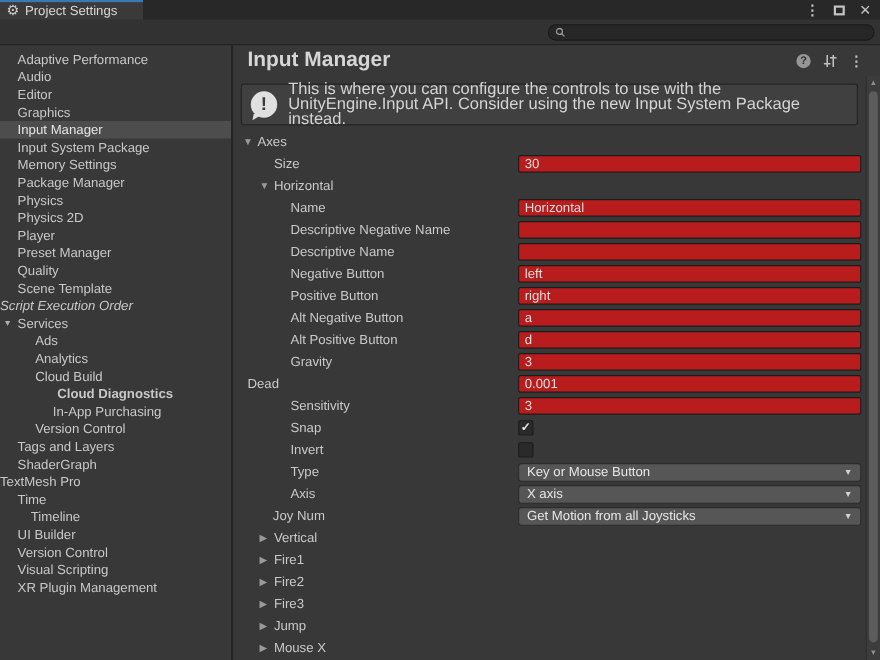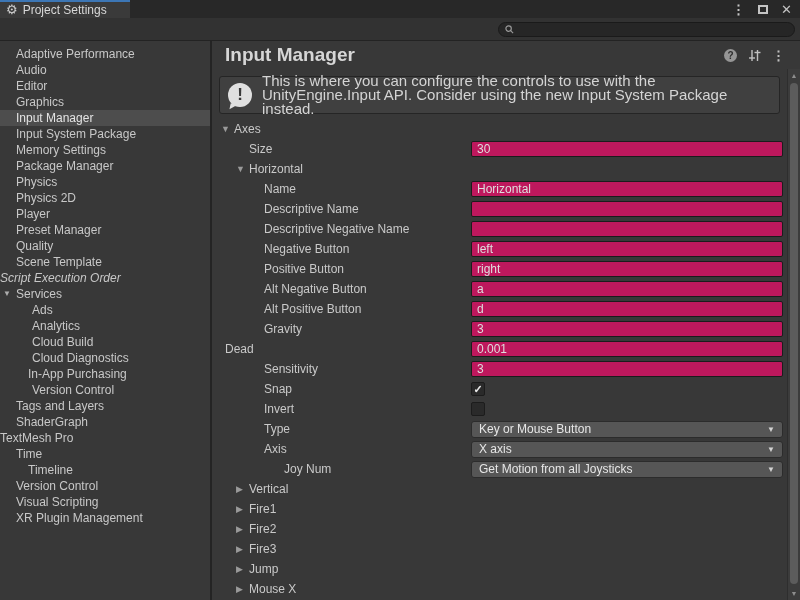--- a/index.html
+++ b/index.html
@@ -55,21 +55,21 @@
     border-left:7px solid #e0e0e0; border-bottom:6px solid transparent; transform:rotate(12deg); }
   .help-text { font-size:15px; color:#d4d4d4; line-height:14px; max-width:508px; }
 
   
   .prow { height:20px; display:flex; align-items:center; }
   .plabel { width:259px; flex:none; display:flex; align-items:center; font-size:12px;
     color:#c9c9c9; white-space:nowrap; overflow:hidden; }
   .plabel .tri { width:13px; flex:none; font-size:9px; color:#9a9a9a; }
   .plabel .trisp { width:13px; flex:none; }
   .pfield { flex:1; margin-right:4px; height:17px; display:flex; align-items:center; }
-  .tfield { flex:1; height:16px; line-height:14px; background:#be185d; border:1px solid #1c1c1c;
+  .tfield { flex:1; height:16px; line-height:14px; background:#b91c1c; border:1px solid #1c1c1c;
     border-radius:2px; color:#dedede; font-size:12px; padding:0 5px; }
   .cbox { width:14px; height:14px; background:#2a2a2a; border:1px solid #1c1c1c; border-radius:2px;
     color:#e8e8e8; font-size:11px; line-height:12px; text-align:center; font-weight:bold; }
   .ddown { flex:1; height:17px; background:#565656; border:1px solid #2c2c2c; border-radius:3px;
     display:flex; align-items:center; justify-content:space-between; color:#e6e6e6;
     font-size:12px; padding:0 7px; }
   .ddown .arrow { font-size:8px; color:#d2d2d2; }
 
   
   .vscroll { width:13px; flex:none; background:#3c3c3c; border-left:1px solid #2e2e2e; position:relative; }
@@ -121,28 +121,29 @@
           <div class="side-item" style="padding-left: 16px;"><span>Physics 2D</span></div>
           <div class="side-item" style="padding-left: 16px;"><span>Player</span></div>
           <div class="side-item" style="padding-left: 16px;"><span>Preset Manager</span></div>
           <div class="side-item" style="padding-left: 16px;"><span>Quality</span></div>
           <div class="side-item" style="padding-left: 16px;"><span>Scene Template</span></div>
           <div class="side-item" style="padding-left: 0; font-style: italic;"><span>Script Execution Order</span></div>
           <div class="side-item" style="padding-left: 16px;"><span class="tri">▼</span><span>Services</span></div>
           <div class="side-item" style="padding-left: 32px;"><span>Ads</span></div>
           <div class="side-item" style="padding-left: 32px;"><span>Analytics</span></div>
           <div class="side-item" style="padding-left: 32px;"><span>Cloud Build</span></div>
-          <div class="side-item" style="padding-left: 32px;"><span>Cloud Diagnostics</span></div>
-          <div class="side-item" style="padding-left: 28px;"><span>In-App Purchasing</span></div>
+          <div class="side-item" style="padding-left: 52px; font-weight: bold;"><span>Cloud Diagnostics</span></div>
+          <div class="side-item" style="padding-left: 48px;"><span>In-App Purchasing</span></div>
           <div class="side-item" style="padding-left: 32px;"><span>Version Control</span></div>
           <div class="side-item" style="padding-left: 16px;"><span>Tags and Layers</span></div>
           <div class="side-item" style="padding-left: 16px;"><span>ShaderGraph</span></div>
           <div class="side-item" style=""><span>TextMesh Pro</span></div>
           <div class="side-item" style="padding-left: 16px;"><span>Time</span></div>
           <div class="side-item" style="padding-left: 16px; margin-left: 12px;"><span>Timeline</span></div>
+          <div class="side-item" style="padding-left: 16px;"><span>UI Builder</span></div>
           <div class="side-item" style="padding-left: 16px;"><span>Version Control</span></div>
           <div class="side-item" style="padding-left: 16px;"><span>Visual Scripting</span></div>
           <div class="side-item" style="padding-left: 16px;"><span>XR Plugin Management</span></div>
         </div>
     </div>
 
     <div class="main">
       <div class="main-header">
         <span class="main-title">Input Manager</span>
         <span class="hicons">
@@ -192,30 +193,30 @@
                   <span class="trisp"></span>
                   <span>Name</span>
                 </div>
                 <div class="pfield">
                   <div class="tfield">Horizontal</div>
                 </div>
               </div>
               <div class="prow">
                 <div class="plabel" style="padding-left: 39px;">
                   <span class="trisp"></span>
+                  <span>Descriptive Negative Name</span>
+                </div>
+                <div class="pfield">
+                  <div class="tfield"></div>
+                </div>
+              </div>
+              <div class="prow">
+                <div class="plabel" style="padding-left: 39px;">
+                  <span class="trisp"></span>
                   <span>Descriptive Name</span>
-                </div>
-                <div class="pfield">
-                  <div class="tfield"></div>
-                </div>
-              </div>
-              <div class="prow">
-                <div class="plabel" style="padding-left: 39px;">
-                  <span class="trisp"></span>
-                  <span>Descriptive Negative Name</span>
                 </div>
                 <div class="pfield">
                   <div class="tfield"></div>
                 </div>
               </div>
               <div class="prow">
                 <div class="plabel" style="padding-left: 39px;">
                   <span class="trisp"></span>
                   <span>Negative Button</span>
                 </div>
@@ -313,21 +314,21 @@
                   <span>Axis</span>
                 </div>
                 <div class="pfield">
                   <div class="ddown">
                     <span>X axis</span>
                     <span class="arrow">▼</span>
                   </div>
                 </div>
               </div>
               <div class="prow">
-                <div class="plabel" style="padding-left: 59px;">
+                <div class="plabel" style="padding-left: 23px;">
                   <span class="trisp"></span>
                   <span>Joy Num</span>
                 </div>
                 <div class="pfield">
                   <div class="ddown">
                     <span>Get Motion from all Joysticks</span>
                     <span class="arrow">▼</span>
                   </div>
                 </div>
               </div>

